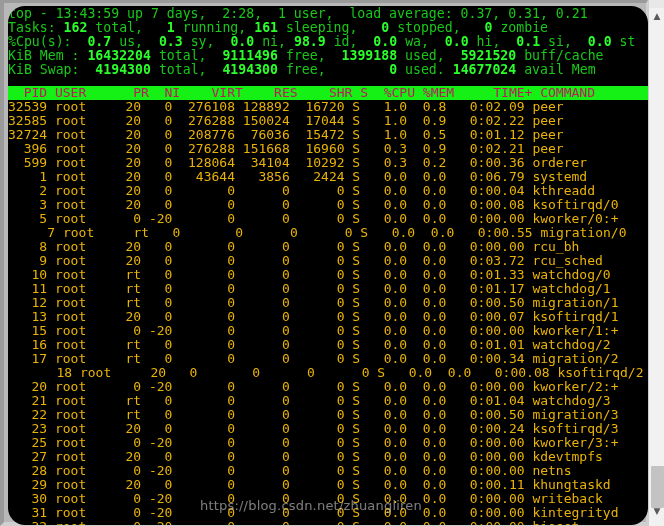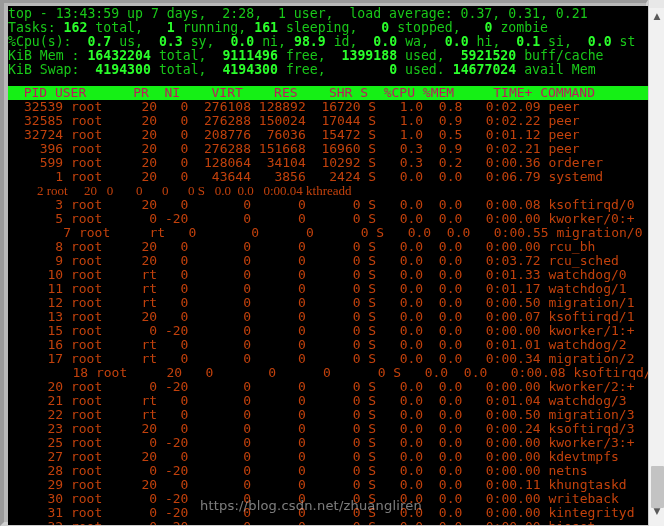--- a/index.html
+++ b/index.html
@@ -30,20 +30,21 @@
     border-right: 2px solid #cfcfcf;
   }
   #term {
     position: absolute;
     left: 4px;
     top: 3px;
     width: 640px;
     height: 519px;
     background: #000000;
     overflow: hidden;
+    border-radius: 17px;
   }
   .line {
     position: absolute;
     left: 0;
     white-space: pre;
     font-size: 13px;
     line-height: 14px;
     height: 14px;
     letter-spacing: 0px;
     color: #19c819;
@@ -65,26 +66,26 @@
     height: 14px;
     background: #15f015;
     color: #be185d;
     white-space: pre;
     font-size: 13px;
     line-height: 14px;
     font-weight: normal;
   }
   .prow {
     position: absolute;
-    left: 16px;
+    left: 0;
     white-space: pre;
     font-size: 13px;
     line-height: 14px;
     height: 14px;
-    color: #c2410c;
+    color: #eab308;
   }
   
   #scrollbar {
     position: absolute;
     right: 0;
     top: 0;
     width: 16px;
     height: 526px;
     background: #f1f1f1;
     border-left: 1px solid #cdcdcd;
@@ -149,21 +150,21 @@
 
       <div id="colhdr" style="top:80px"><span>  PID USER      PR  NI    VIRT    RES    SHR S  %CPU %MEM     TIME+ COMMAND</span></div>
 
       <div id="rows">
           <div class="prow" style="top: 94px;"><span>32539 root     20   0  276108 128892  16720 S   1.0  0.8   0:02.09 peer</span></div>
           <div class="prow" style="top: 108px;"><span>32585 root     20   0  276288 150024  17044 S   1.0  0.9   0:02.22 peer</span></div>
           <div class="prow" style="top: 122px;"><span>32724 root     20   0  208776  76036  15472 S   1.0  0.5   0:01.12 peer</span></div>
           <div class="prow" style="top: 136px;"><span>  396 root     20   0  276288 151668  16960 S   0.3  0.9   0:02.21 peer</span></div>
           <div class="prow" style="top: 150px;"><span>  599 root     20   0  128064  34104  10292 S   0.3  0.2   0:00.36 orderer</span></div>
           <div class="prow" style="top: 164px;"><span>    1 root     20   0   43644   3856   2424 S   0.0  0.0   0:06.79 systemd</span></div>
-          <div class="prow" style="top: 178px; font-family: Liberation Serif, serif;"><span>    2 root     20   0       0      0      0 S   0.0  0.0   0:00.04 kthreadd</span></div>
+          <div class="prow" style="top: 178px;"><span>    2 root     20   0       0      0      0 S   0.0  0.0   0:00.04 kthreadd</span></div>
           <div class="prow" style="top: 192px;"><span>    3 root     20   0       0      0      0 S   0.0  0.0   0:00.08 ksoftirqd/0</span></div>
           <div class="prow" style="top: 206px;"><span>    5 root      0 -20       0      0      0 S   0.0  0.0   0:00.00 kworker/0:+</span></div>
           <div class="prow" style="top: 220px; padding-left: 8px;"><span>    7 root     rt   0       0      0      0 S   0.0  0.0   0:00.55 migration/0</span></div>
           <div class="prow" style="top: 234px;"><span>    8 root     20   0       0      0      0 S   0.0  0.0   0:00.00 rcu_bh</span></div>
           <div class="prow" style="top: 248px;"><span>    9 root     20   0       0      0      0 S   0.0  0.0   0:03.72 rcu_sched</span></div>
           <div class="prow" style="top: 262px;"><span>   10 root     rt   0       0      0      0 S   0.0  0.0   0:01.33 watchdog/0</span></div>
           <div class="prow" style="top: 276px;"><span>   11 root     rt   0       0      0      0 S   0.0  0.0   0:01.17 watchdog/1</span></div>
           <div class="prow" style="top: 290px;"><span>   12 root     rt   0       0      0      0 S   0.0  0.0   0:00.50 migration/1</span></div>
           <div class="prow" style="top: 304px;"><span>   13 root     20   0       0      0      0 S   0.0  0.0   0:00.07 ksoftirqd/1</span></div>
           <div class="prow" style="top: 318px;"><span>   15 root      0 -20       0      0      0 S   0.0  0.0   0:00.00 kworker/1:+</span></div>

